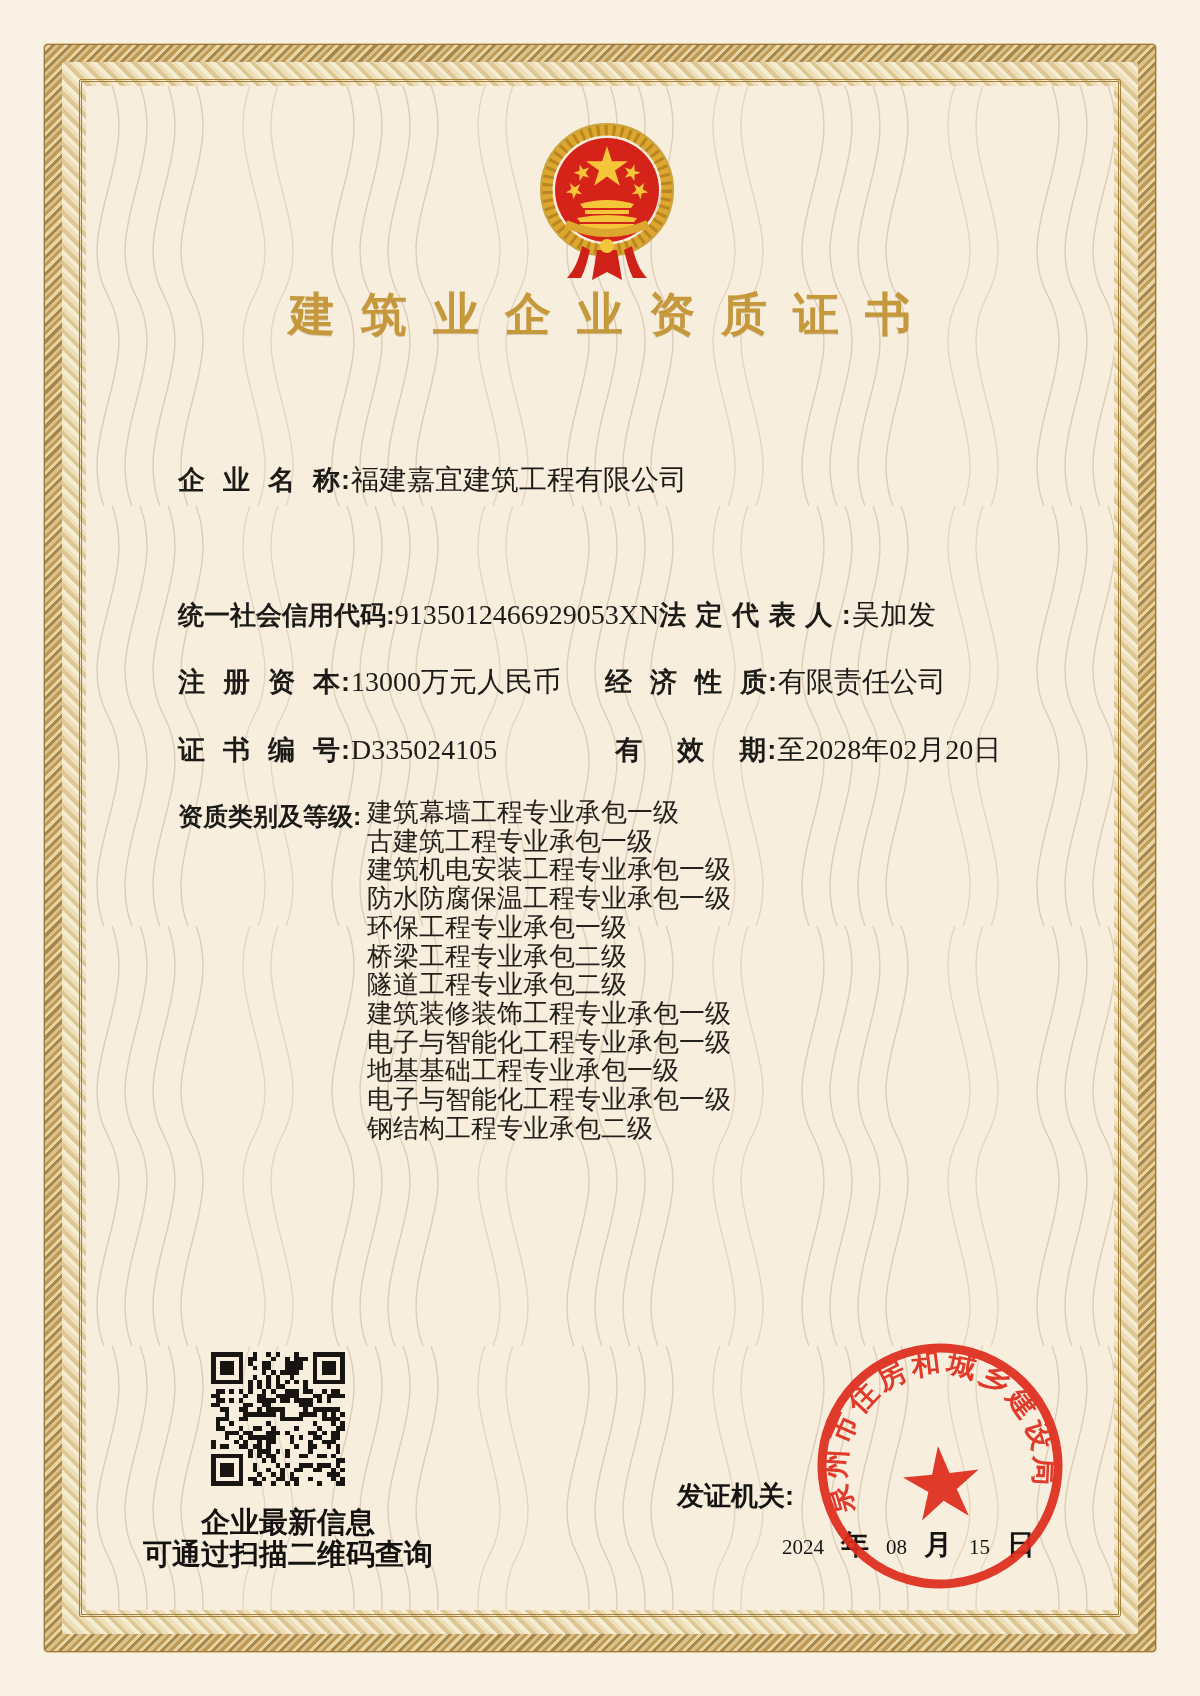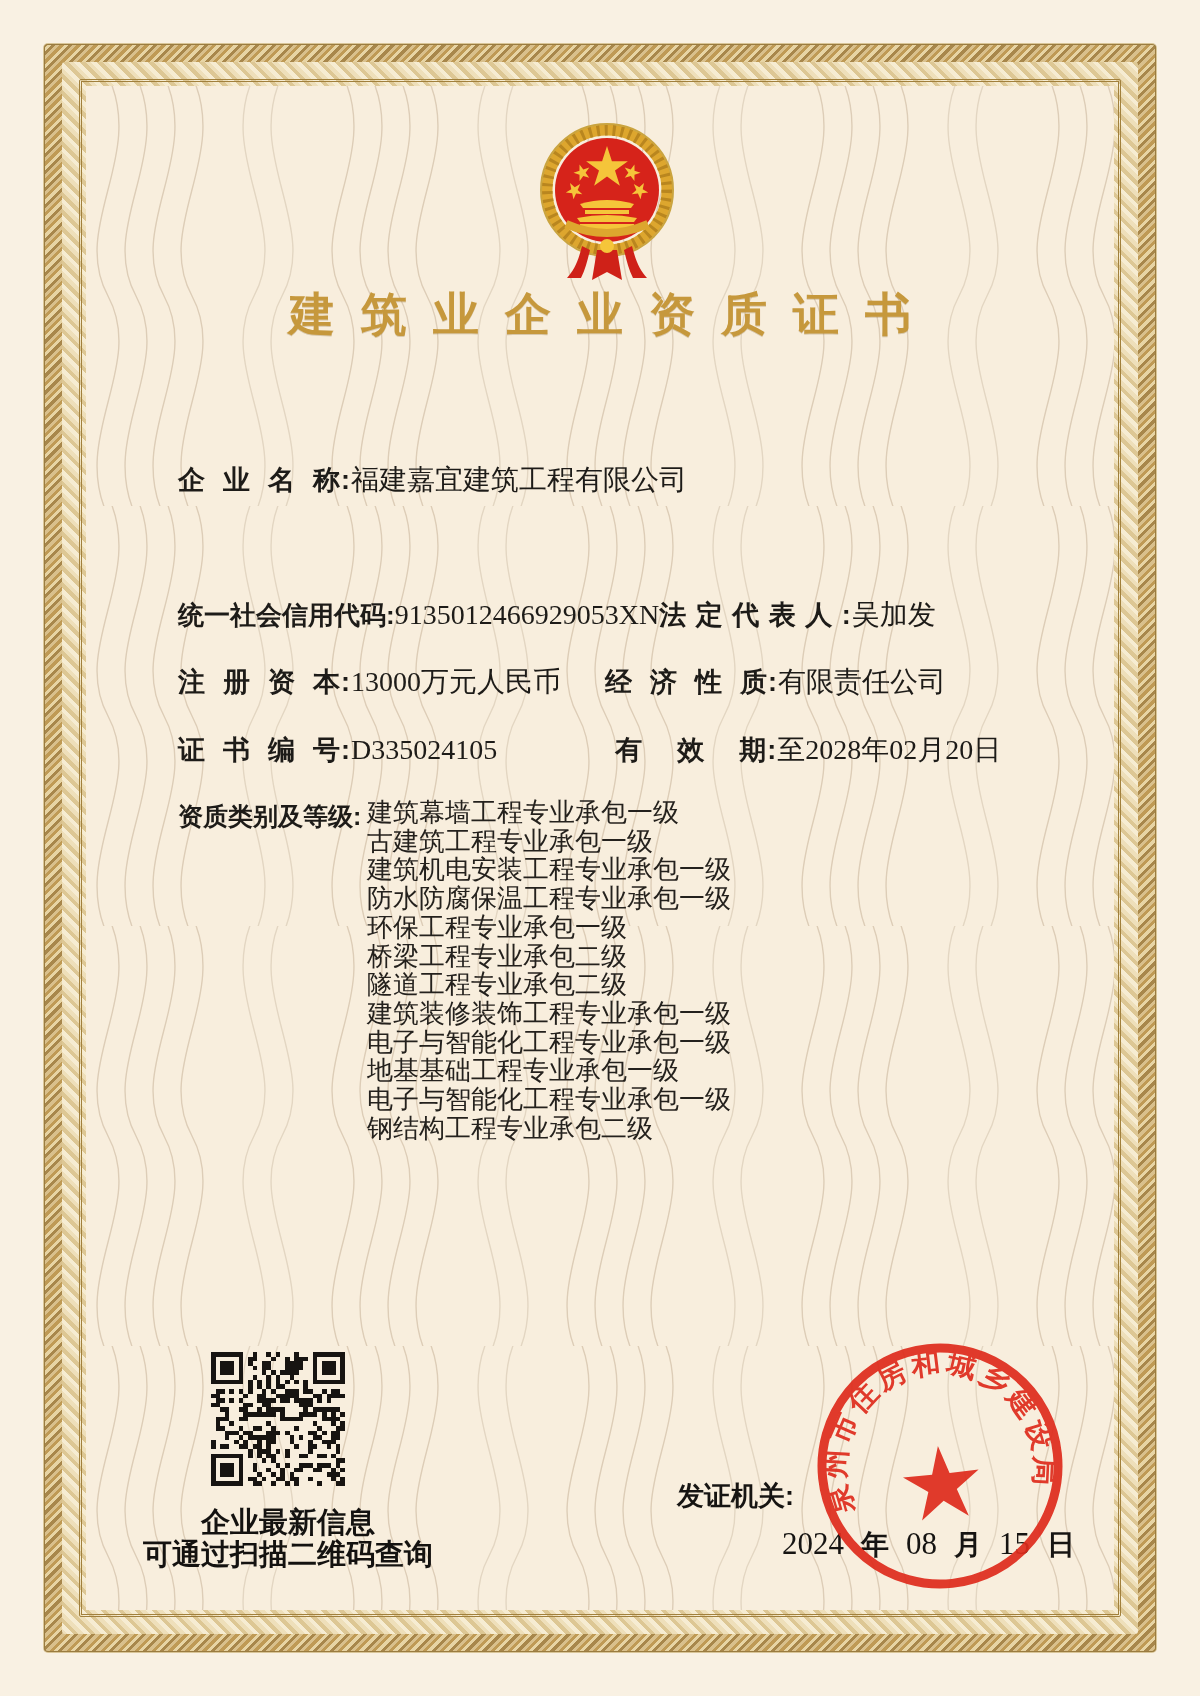--- a/index.html
+++ b/index.html
@@ -40,21 +40,21 @@
              font-size:26px;line-height:28.7px;color:#24211d;}
 
   
   .qr-box{left:211px;top:1352px;width:134px;height:134px;}
   .qr-caption{left:108px;top:1506px;width:360px;text-align:center;font-weight:bold;
               font-size:29px;line-height:32px;color:#141210;}
 
   
   .issuer-label{left:677px;top:1478px;font-size:27px;font-weight:bold;color:#161412;}
   .date-row{left:782px;top:1526px;display:flex;align-items:baseline;gap:17px;z-index:2;}
-  .date-num{font-family:"Liberation Serif","DejaVu Serif",serif;font-size:31px;color:#161412;}
+  .date-num{font-family:"Liberation Serif","DejaVu Serif",serif;font-size:21px;color:#161412;}
   .date-cjk{font-weight:bold;font-size:28px;color:#161412;}
   .seal{left:809px;top:1335px;width:262px;height:262px;z-index:5;opacity:.92;
         transform:rotate(-6deg);}
 
   .emblem{left:536px;top:120px;width:142px;height:164px;}
 </style>
 </head>
 <body>
 
 <div class="page">

